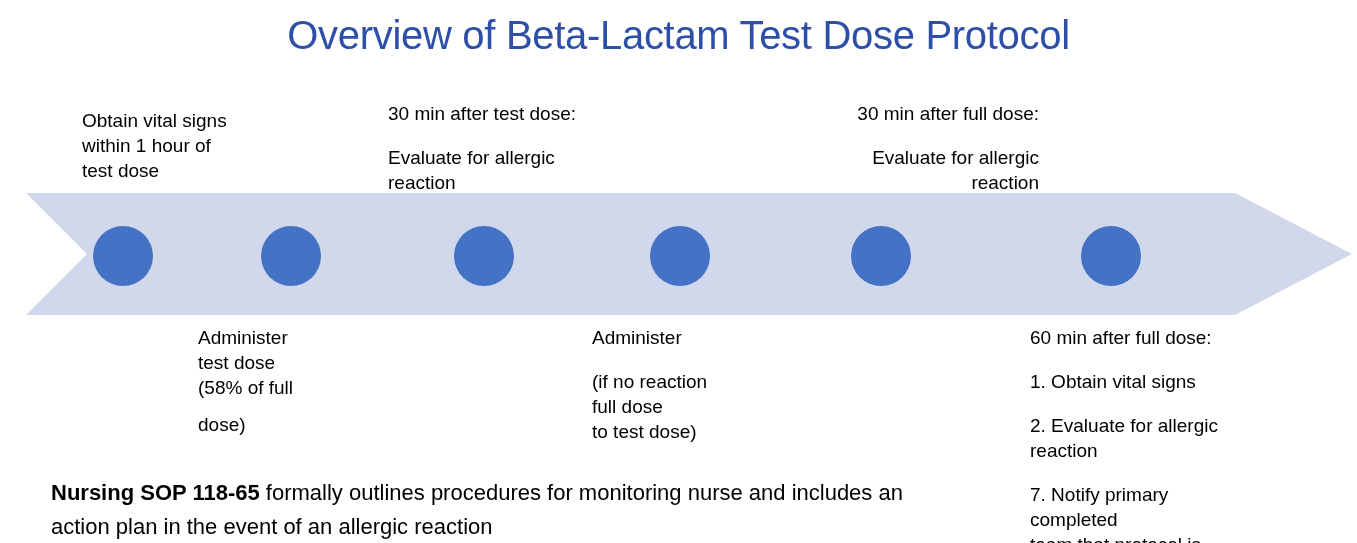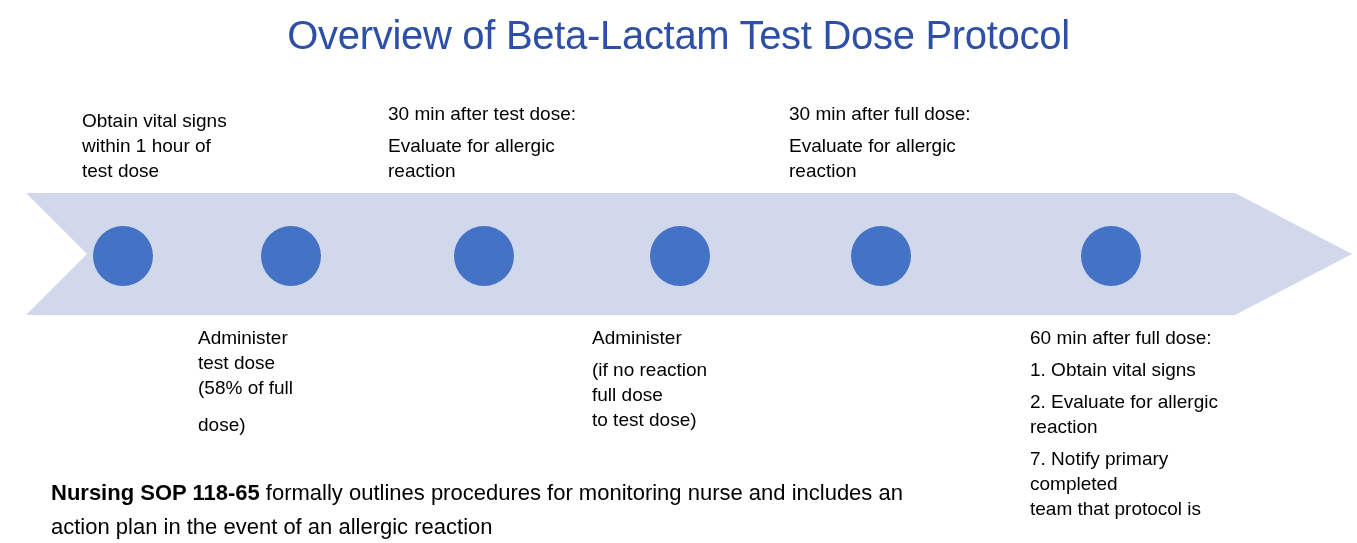--- a/index.html
+++ b/index.html
@@ -53,27 +53,27 @@
   }
 
   
   .callout {
     position: absolute;
     font-size: 19px;
     line-height: 25px;
     color: #000000;
   }
   .callout p { margin: 0; }
-  .callout p + p { margin-top: 7px; }
+  .callout p + p { margin-top: 19px; }
   .callout.center { text-align: left; }
   .callout.left { text-align: left; }
 
   #callout-1 { left: 54px;   top: 108px;  width: 215px; margin-left: 28px; }
   #callout-2 { left: 388px;  top: 101px;  width: 250px; }
-  #callout-3 { left: 789px;  top: 101px;  width: 250px; }
+  #callout-3 { left: 789px;  top: 101px;  width: 250px; text-align: right; }
   #callout-4 { left: 198px;  top: 325px;  width: 183px; }
   #callout-5 { left: 592px;  top: 325px;  width: 190px; }
   #callout-6 { left: 1030px; top: 325px;  width: 210px; }
 
   
   #footnote {
     position: absolute;
     left: 51px;
     top: 476px;
     width: 860px;

